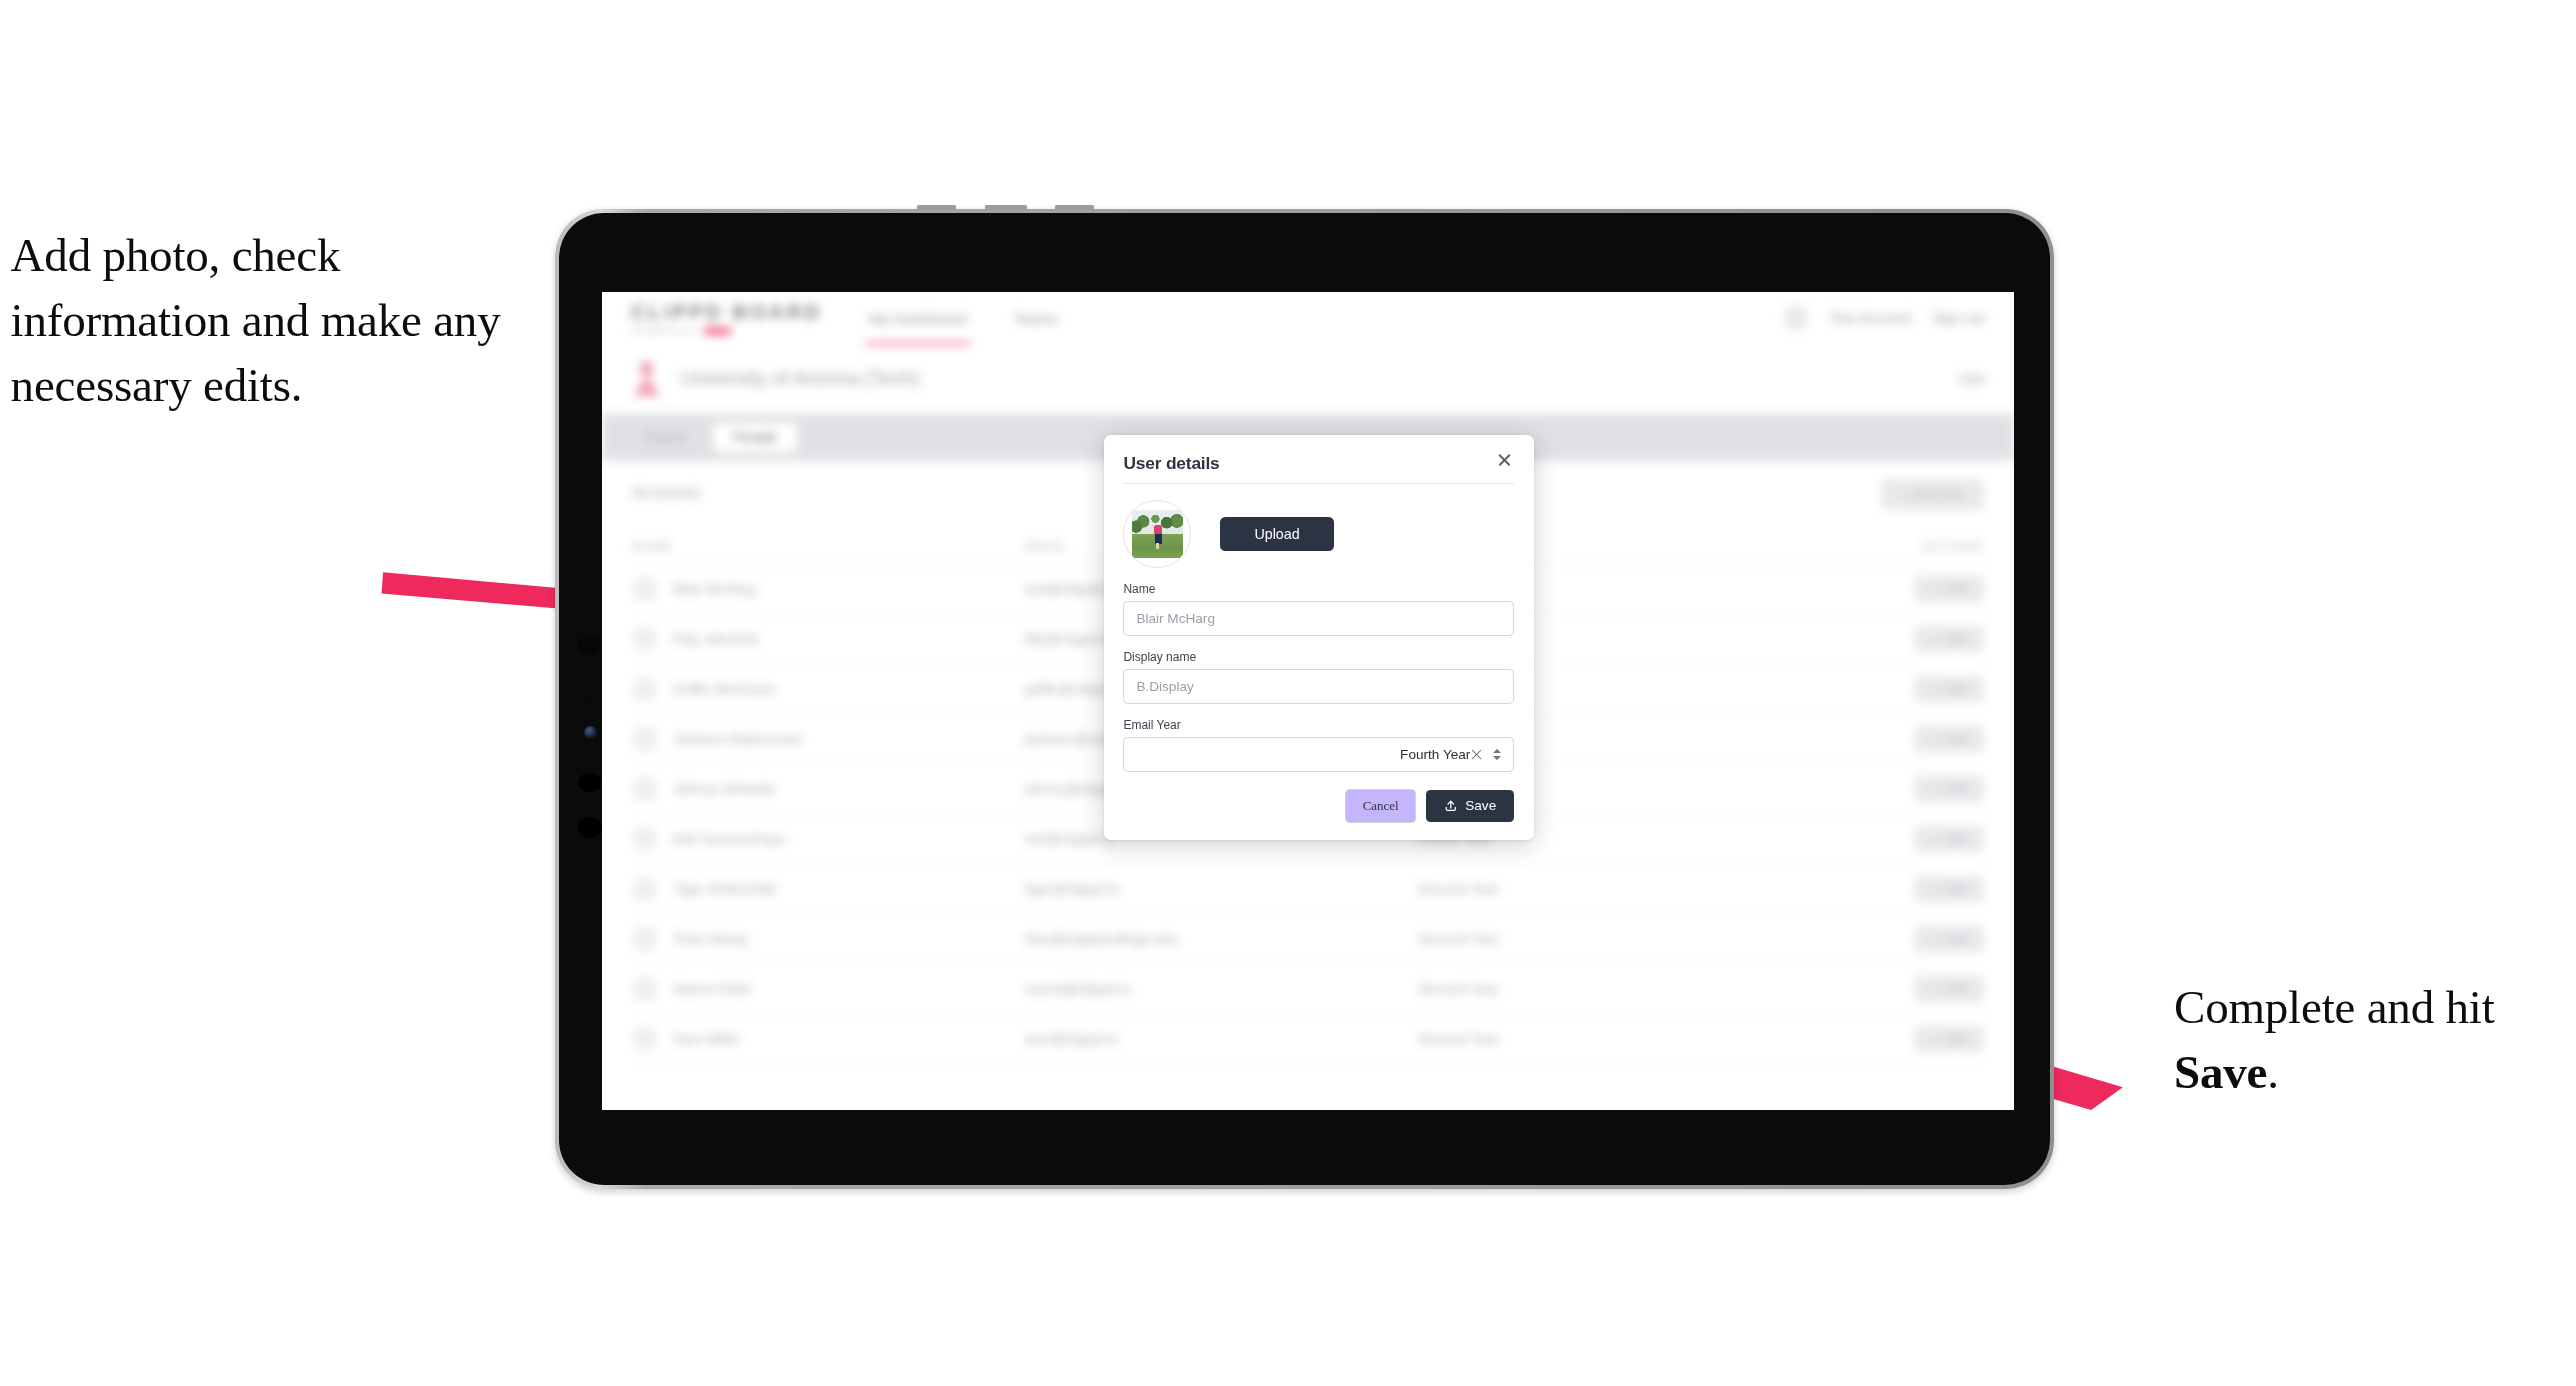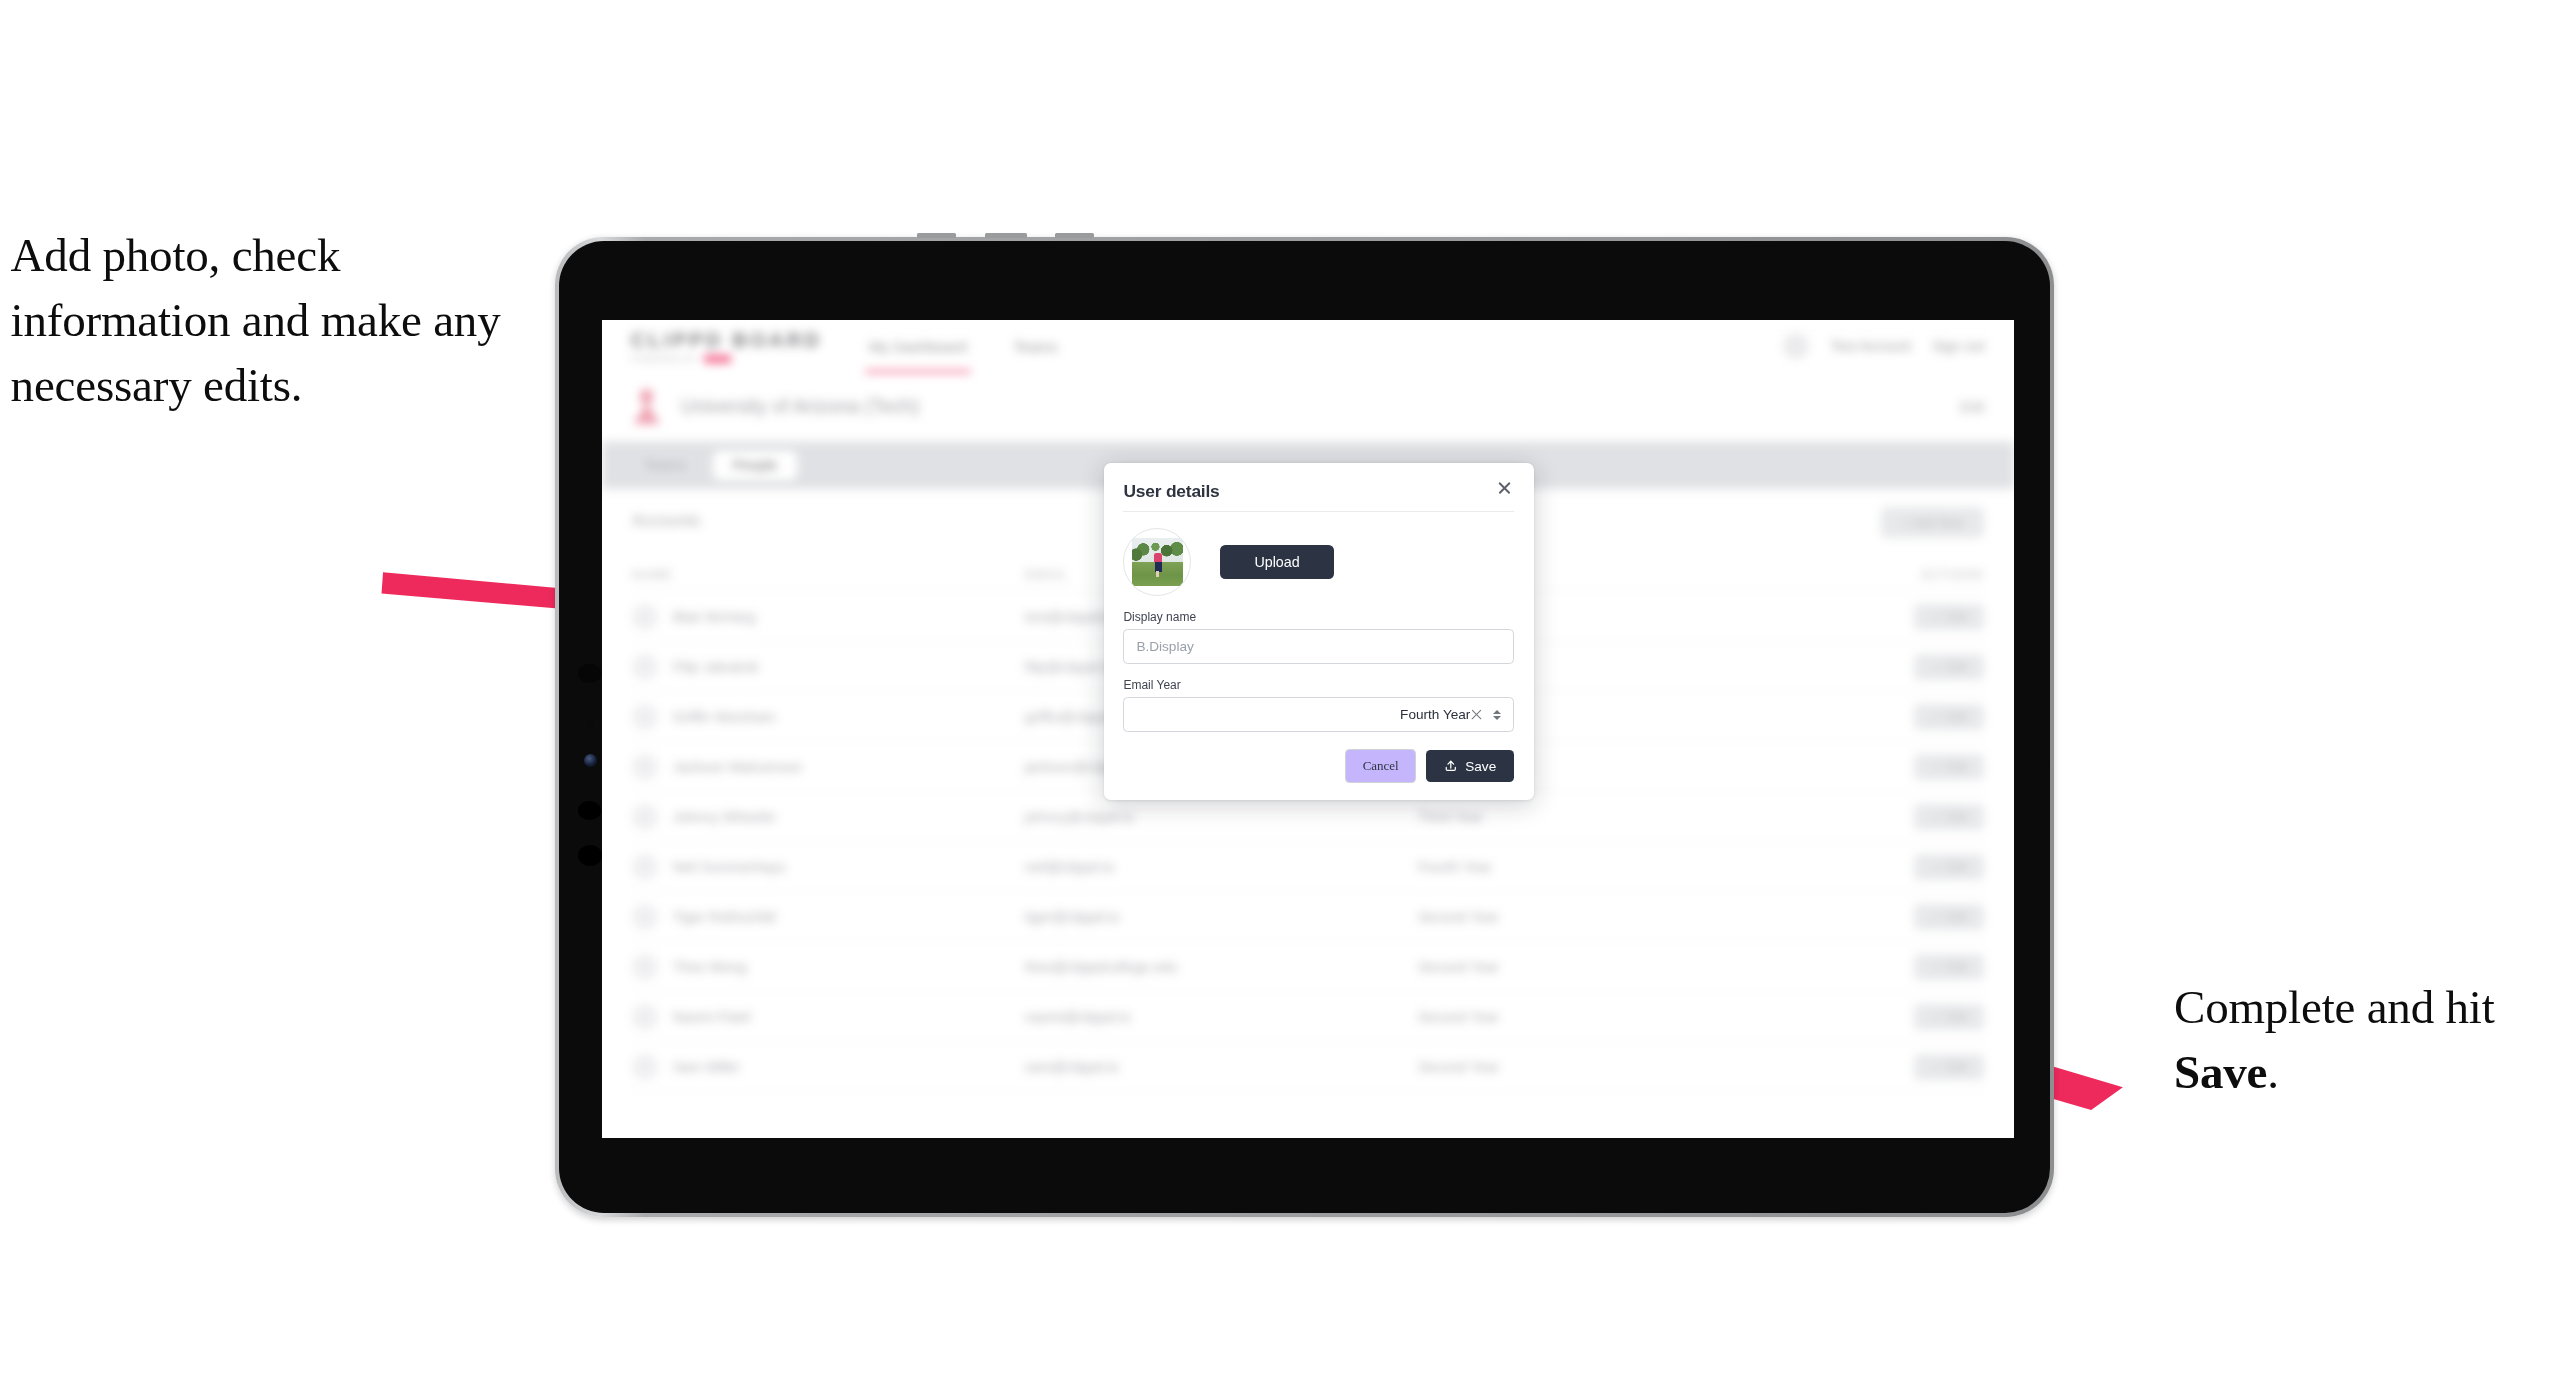--- a/index.html
+++ b/index.html
@@ -30,21 +30,20 @@
 
   
   #device {
     position:absolute;
     left:555px; top:209px;
     width:1499px; height:980px;
     border-radius:48px;
     background:linear-gradient(90deg,#b9babc 0%,#d8d9db 3%,#a9aaac 6%,#8e8f91 100%);
     padding:3.8px;
     box-shadow:0 2.3px 7.5px rgba(0,0,0,.18);
-    margin-top:28px;
   }
   #device-inner {
     position:relative;
     width:100%; height:100%;
     border-radius:45px;
     background:#0b0b0c;
     overflow:hidden;
   }
   
   .sensor { position:absolute; background:#000; border-radius:50%; }
@@ -489,20 +488,24 @@
                 <div id="ph-trees"></div>
                 <div id="ph-grass"></div>
                 <div id="ph-golfer-top"></div>
                 <div id="ph-golfer-bot"></div>
                 <div id="ph-golfer-leg"></div>
               </div>
             </div>
             <div id="upload-btn">Upload</div>
           </div>
 
+          <div class="field">
+            <div class="field-label">Name</div>
+            <div class="field-input">Blair McHarg</div>
+          </div>
 
           <div class="field">
             <div class="field-label">Display name</div>
             <div class="field-input">B.Display</div>
           </div>
 
 
           <div class="field">
             <div class="field-label">Email Year</div>
             <div class="field-input filled" id="school-year-input">

